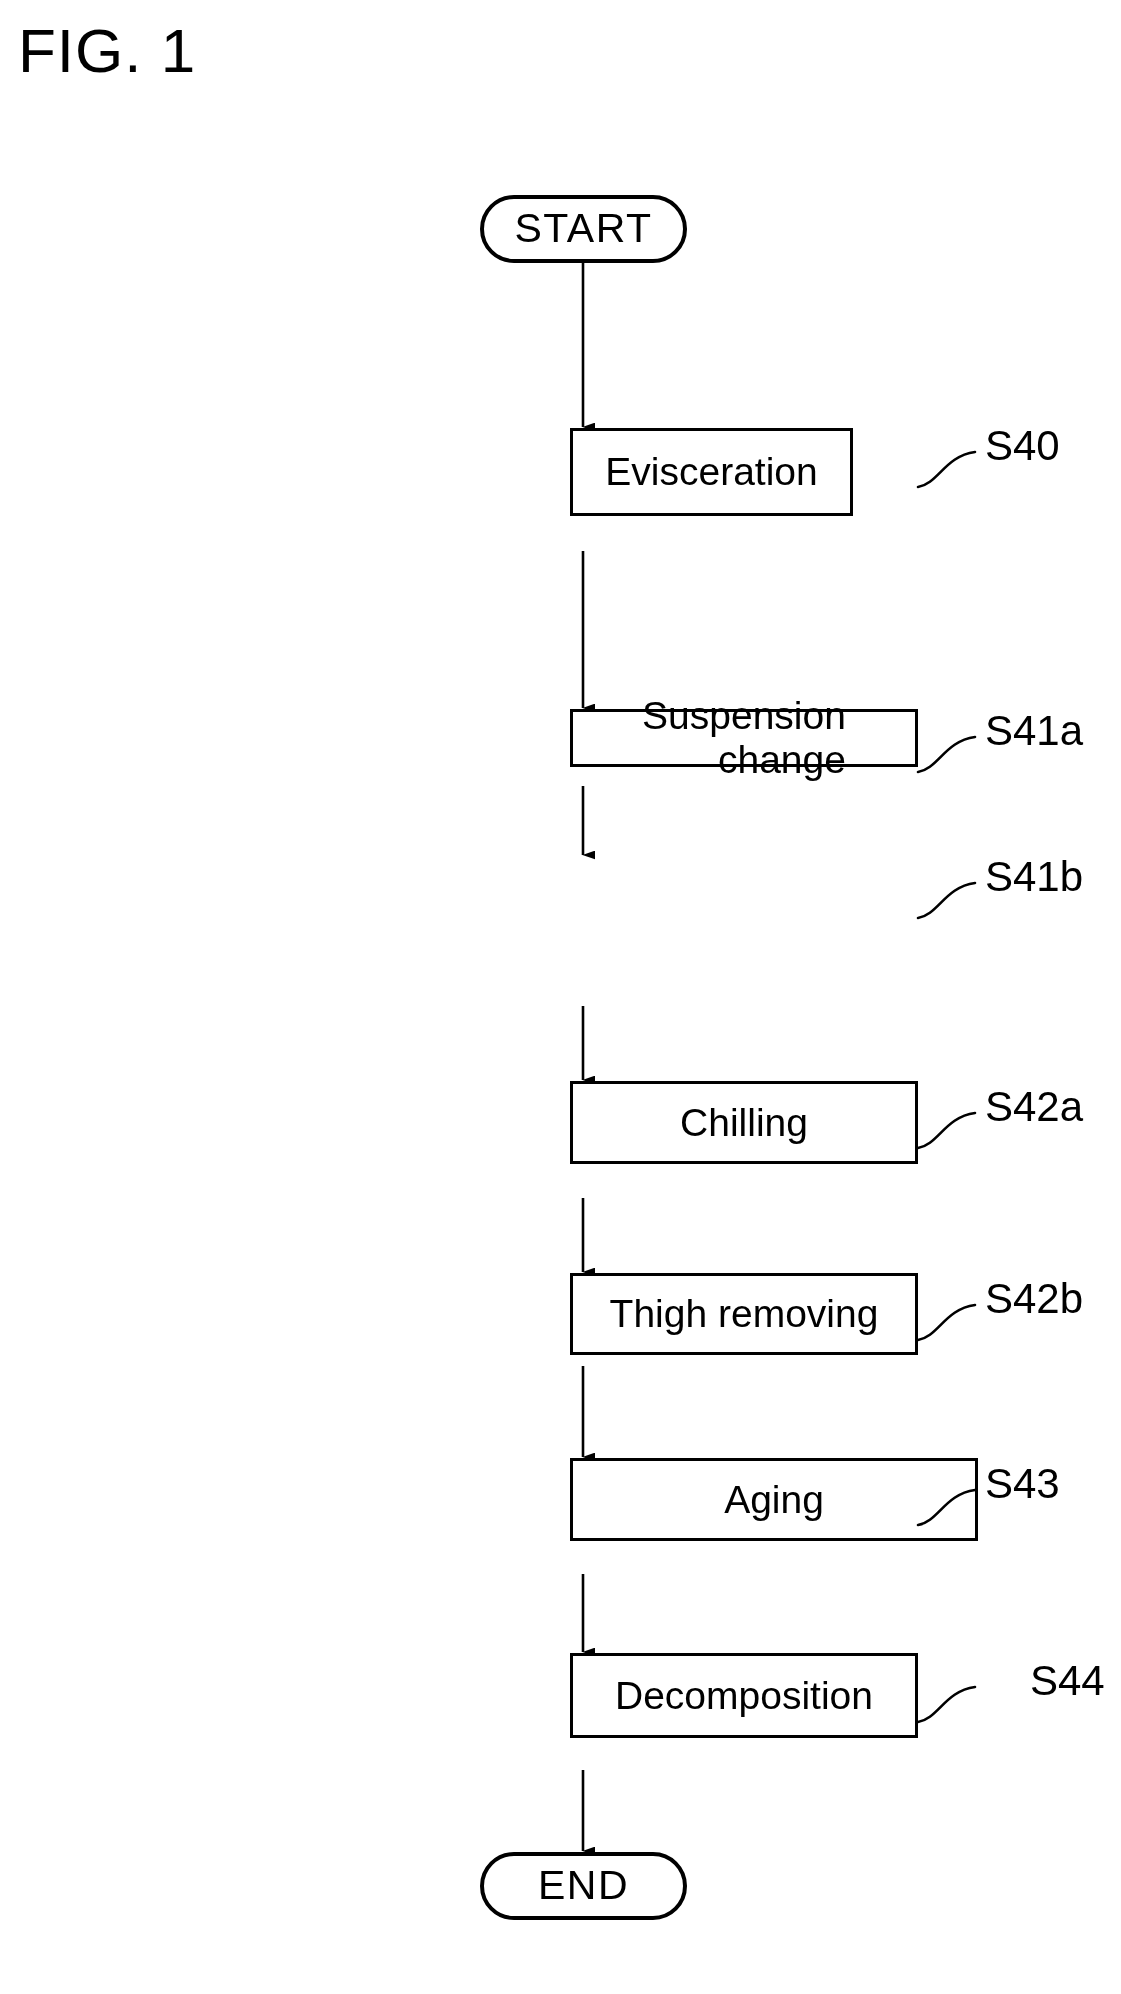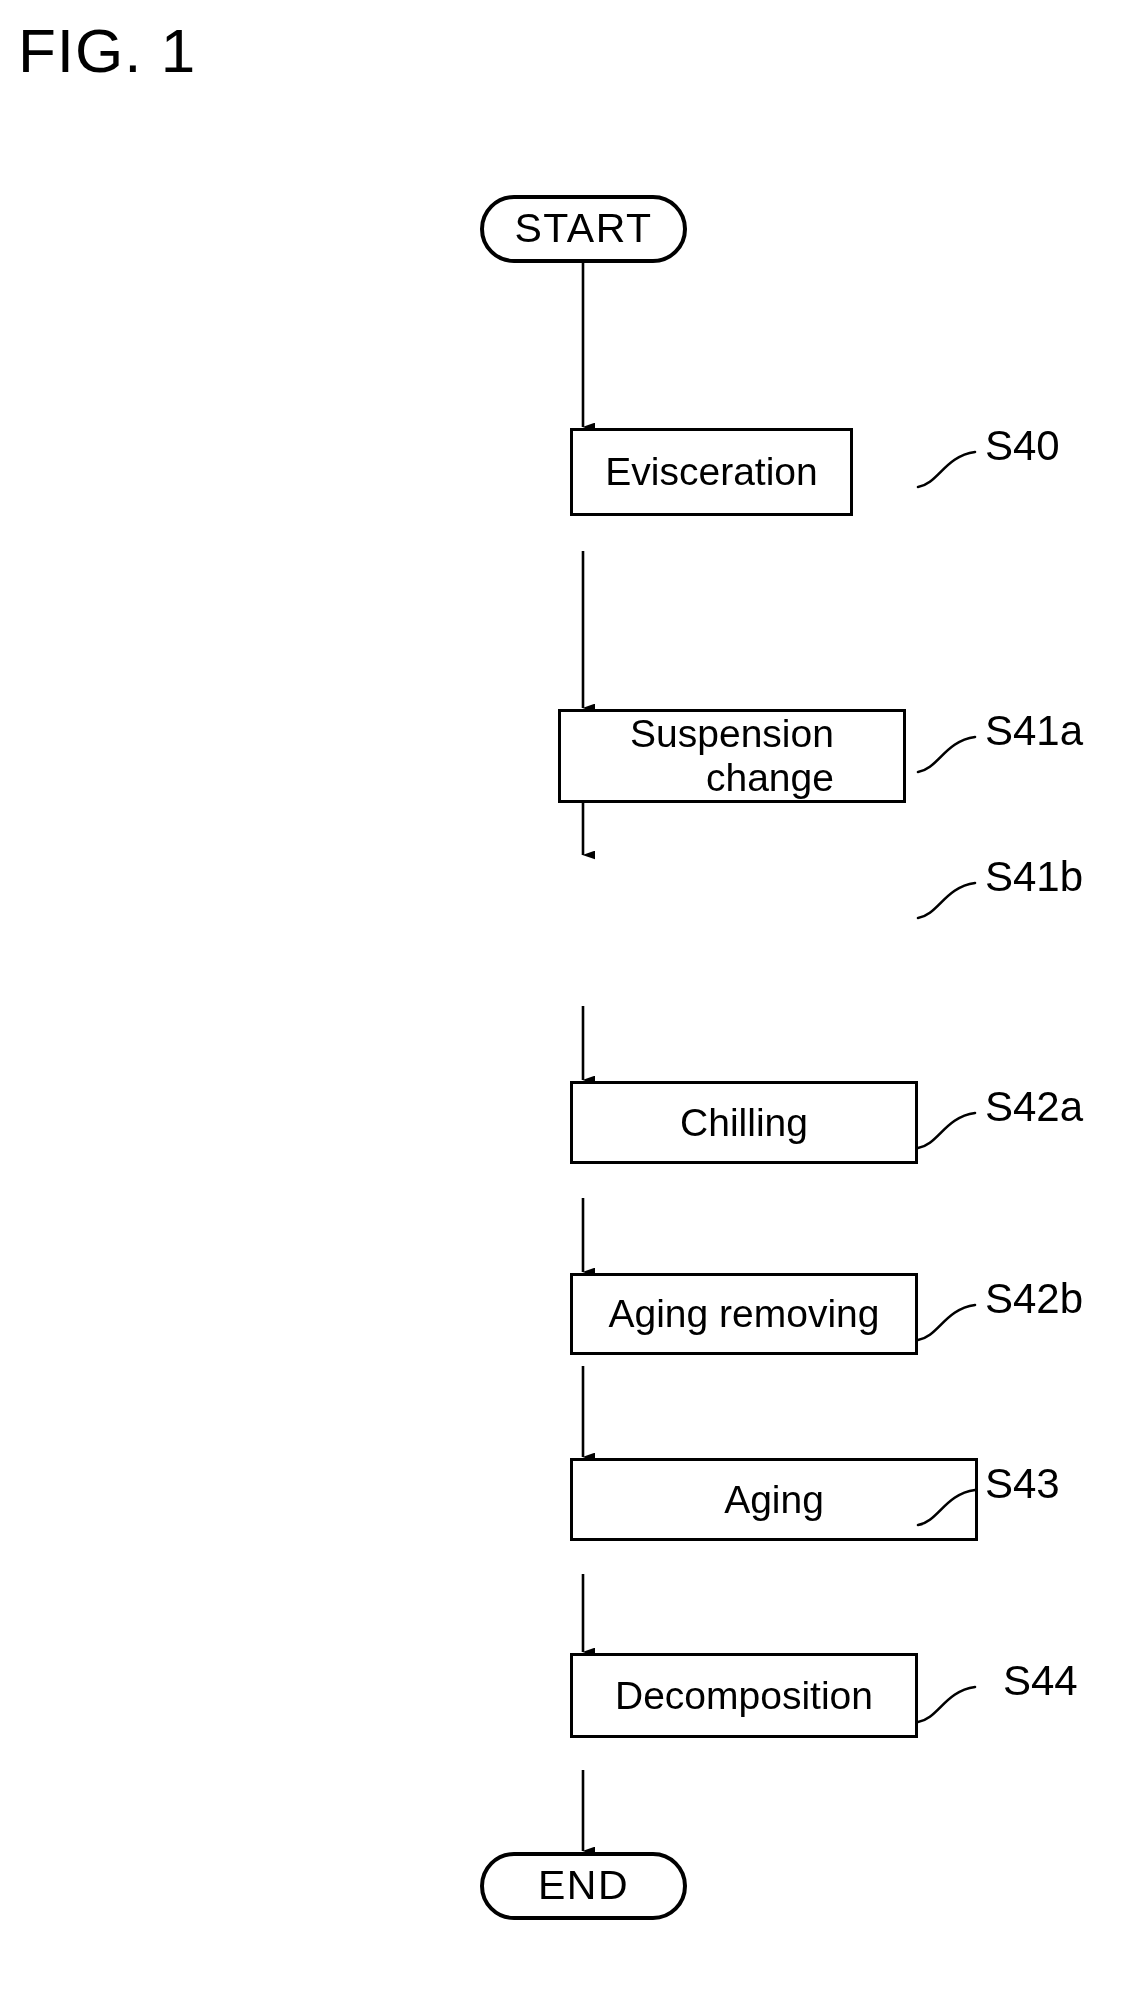--- a/index.html
+++ b/index.html
@@ -117,32 +117,32 @@
   </svg>
 
   <div class="node terminator" style="left:480px; top:195px; width:207px; height:68px;">
     <span class="node-label">START</span>
   </div>
 
   <div class="node" style="left:570px; top:428px; width:283px; height:88px;">
     <span class="node-label">Evisceration</span>
   </div>
 
-  <div class="node" style="left:558px; top:709px; width:348px; height:94px;">
+  <div class="node" style="left:570px; top:709px; width:348px; height:58px;">
     <span class="node-label">Suspension
 change</span>
   </div>
 
 
   <div class="node" style="left:570px; top:1081px; width:348px; height:83px;">
     <span class="node-label">Chilling</span>
   </div>
 
   <div class="node" style="left:570px; top:1273px; width:348px; height:82px;">
-    <span class="node-label">Aging removing</span>
+    <span class="node-label">Thigh removing</span>
   </div>
 
   <div class="node" style="left:570px; top:1458px; width:408px; height:83px;">
     <span class="node-label">Aging</span>
   </div>
 
   <div class="node" style="left:570px; top:1653px; width:348px; height:85px;">
     <span class="node-label">Decomposition</span>
   </div>
 
@@ -161,15 +161,15 @@
       <path d="M918,1722 C938,1719 945,1691 975,1687"></path>
     </g>
   </svg>
 
   <div class="step-ref" style="left:985px; top:425px;">S40</div>
   <div class="step-ref" style="left:985px; top:710px;">S41a</div>
   <div class="step-ref" style="left:985px; top:856px;">S41b</div>
   <div class="step-ref" style="left:985px; top:1086px;">S42a</div>
   <div class="step-ref" style="left:985px; top:1278px;">S42b</div>
   <div class="step-ref" style="left:985px; top:1463px;">S43</div>
-  <div class="step-ref" style="left:1003px; top:1660px;text-align:center;">S44</div>
+  <div class="step-ref" style="left:1030px; top:1660px;text-align:center;">S44</div>
 
 </div>
 
 </body></html>

